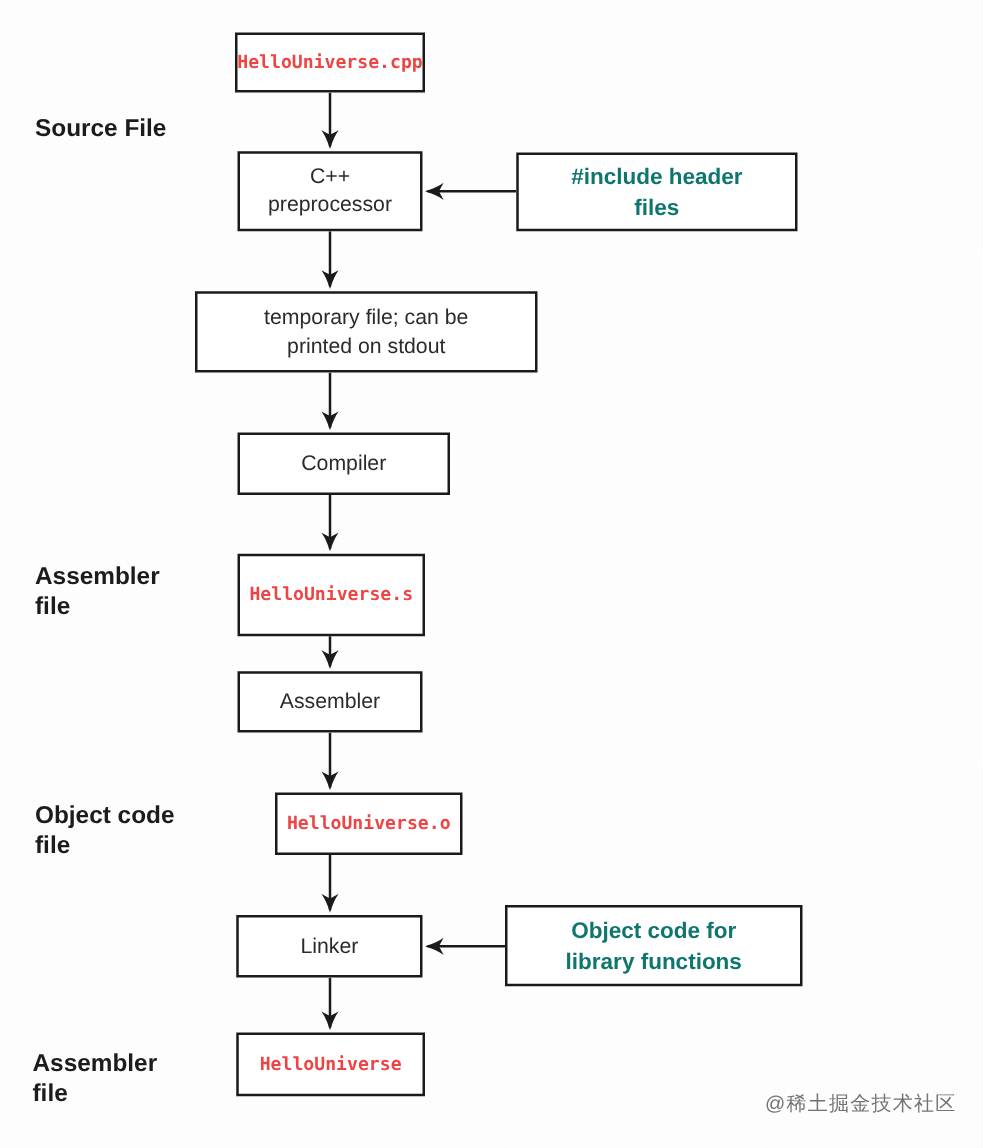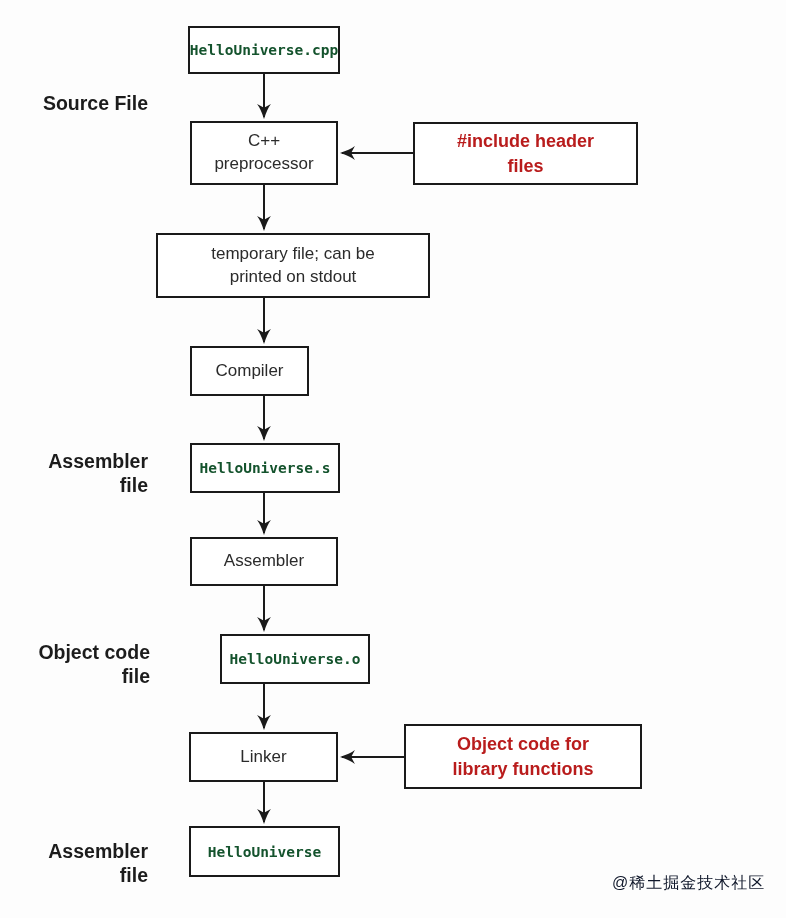--- a/index.html
+++ b/index.html
@@ -27,51 +27,51 @@
     display: flex;
     align-items: center;
     justify-content: center;
     text-align: center;
   }
   .node .txt { white-space: pre-line; }
   .kind-file {
     font-family: "DejaVu Sans Mono", monospace;
     font-weight: 700;
     font-size: 14.5px;
-    color: #14532d;
+    color: #ef4444;
     justify-content: center;
   }
   .kind-process {
     font-family: "Liberation Sans", sans-serif;
     font-size: 17px;
     line-height: 1.35;
     color: #2b2b2b;
   }
   .kind-annotation {
     font-family: "Liberation Sans", sans-serif;
     font-weight: 700;
     font-size: 18px;
     line-height: 1.35;
-    color: #b91c1c;
+    color: #0f766e;
   }
   .stage-label {
     position: absolute;
     font-weight: 700;
     font-size: 19.5px;
     line-height: 1.22;
-    text-align: right;
+    text-align: left;
     white-space: pre-line;
     color: #1c1c1c;
   }
   .watermark {
     position: absolute;
     left: 612px;
     top: 873px;
     font-size: 16px;
-    color: #0f172a;
+    color: #737373;
     letter-spacing: 1px;
   }
 </style>
 </head>
 <body>
 
 <div class="canvas">
 
   <svg class="arrows" viewBox="0 0 786 918">
     <defs>
@@ -105,24 +105,24 @@
     <span class="txt">HelloUniverse.cpp</span>
   </div>
   <div class="node kind-process" style="left:190px; top:121px; width:148px; height:64px;">
     <span class="txt">C++
 preprocessor</span>
   </div>
   <div class="node kind-process" style="left:156px; top:233px; width:274px; height:65px;">
     <span class="txt">temporary file; can be
 printed on stdout</span>
   </div>
-  <div class="node kind-process" style="left:190px; top:346px; width:119px; height:50px;">
+  <div class="node kind-process" style="left:190px; top:346px; width:170px; height:50px;">
     <span class="txt">Compiler</span>
   </div>
-  <div class="node kind-file" style="left:190px; top:443px; width:150px; height:50px;">
+  <div class="node kind-file" style="left:190px; top:443px; width:150px; height:66px;">
     <span class="txt">HelloUniverse.s</span>
   </div>
   <div class="node kind-process" style="left:190px; top:537px; width:148px; height:49px;">
     <span class="txt">Assembler</span>
   </div>
   <div class="node kind-file" style="left:190px; top:634px; width:150px; height:50px;margin-left:30px;">
     <span class="txt">HelloUniverse.o</span>
   </div>
   <div class="node kind-file" style="left:189px; top:826px; width:151px; height:51px;">
     <span class="txt">HelloUniverse</span>

